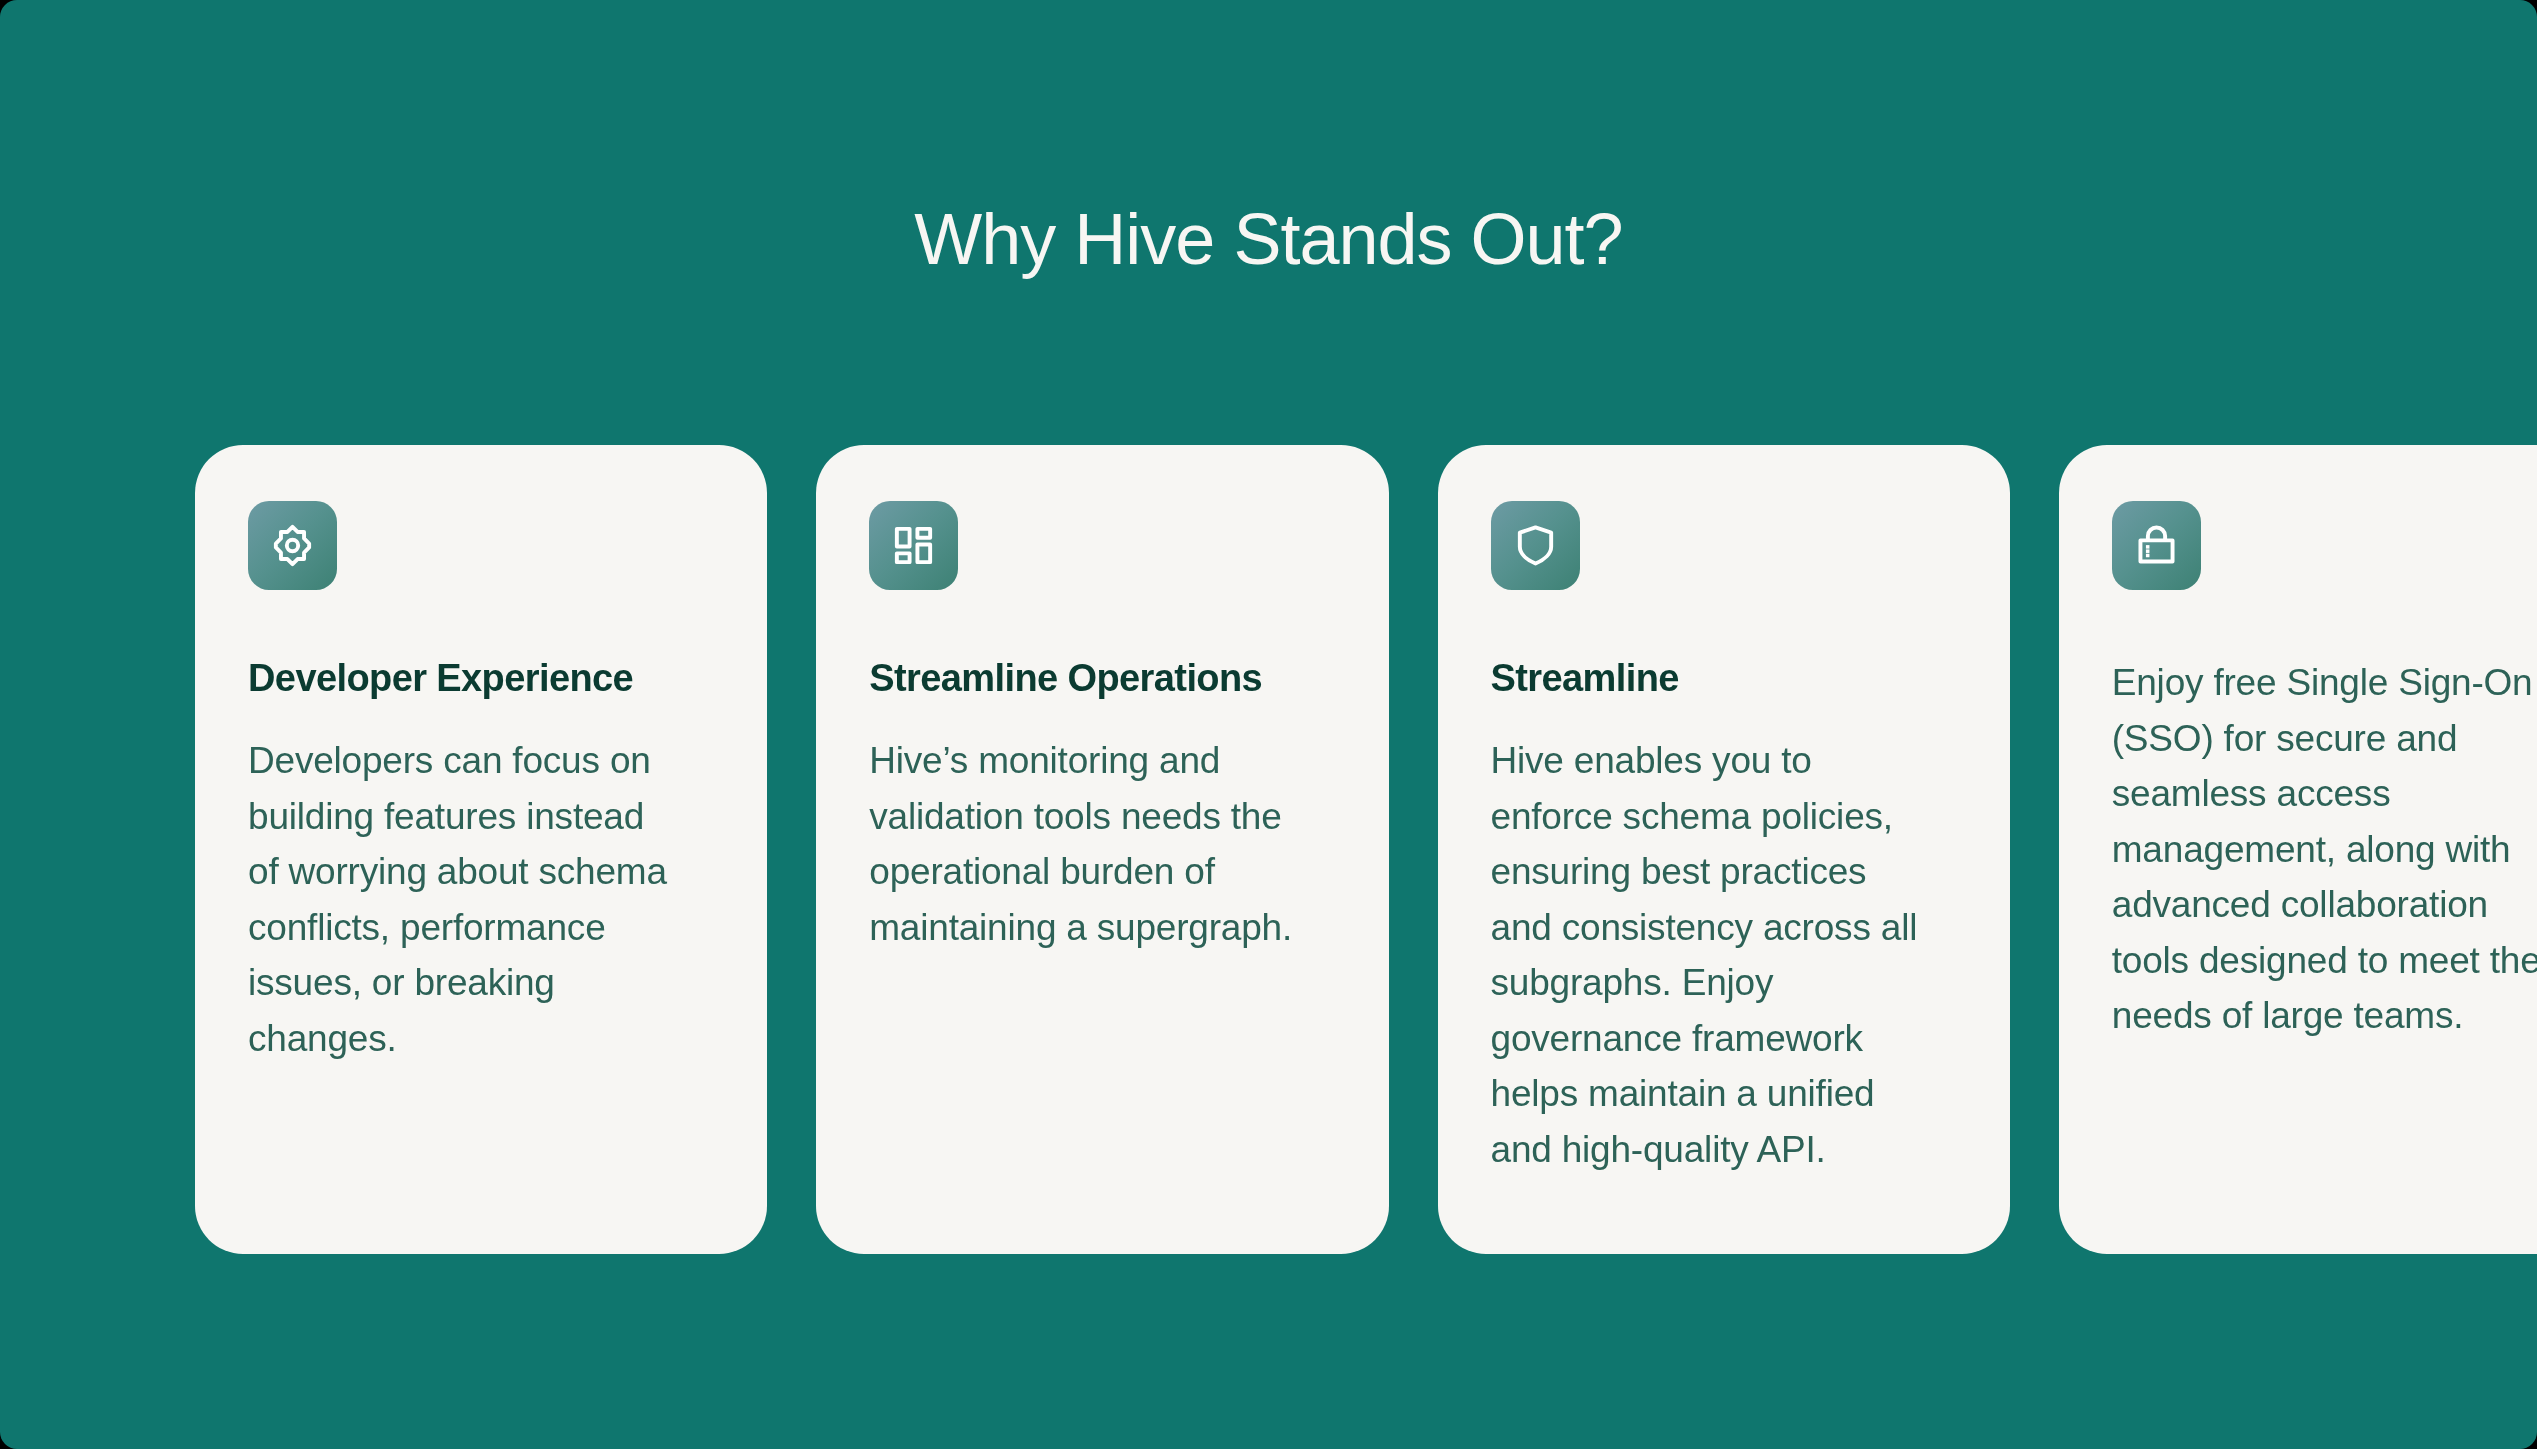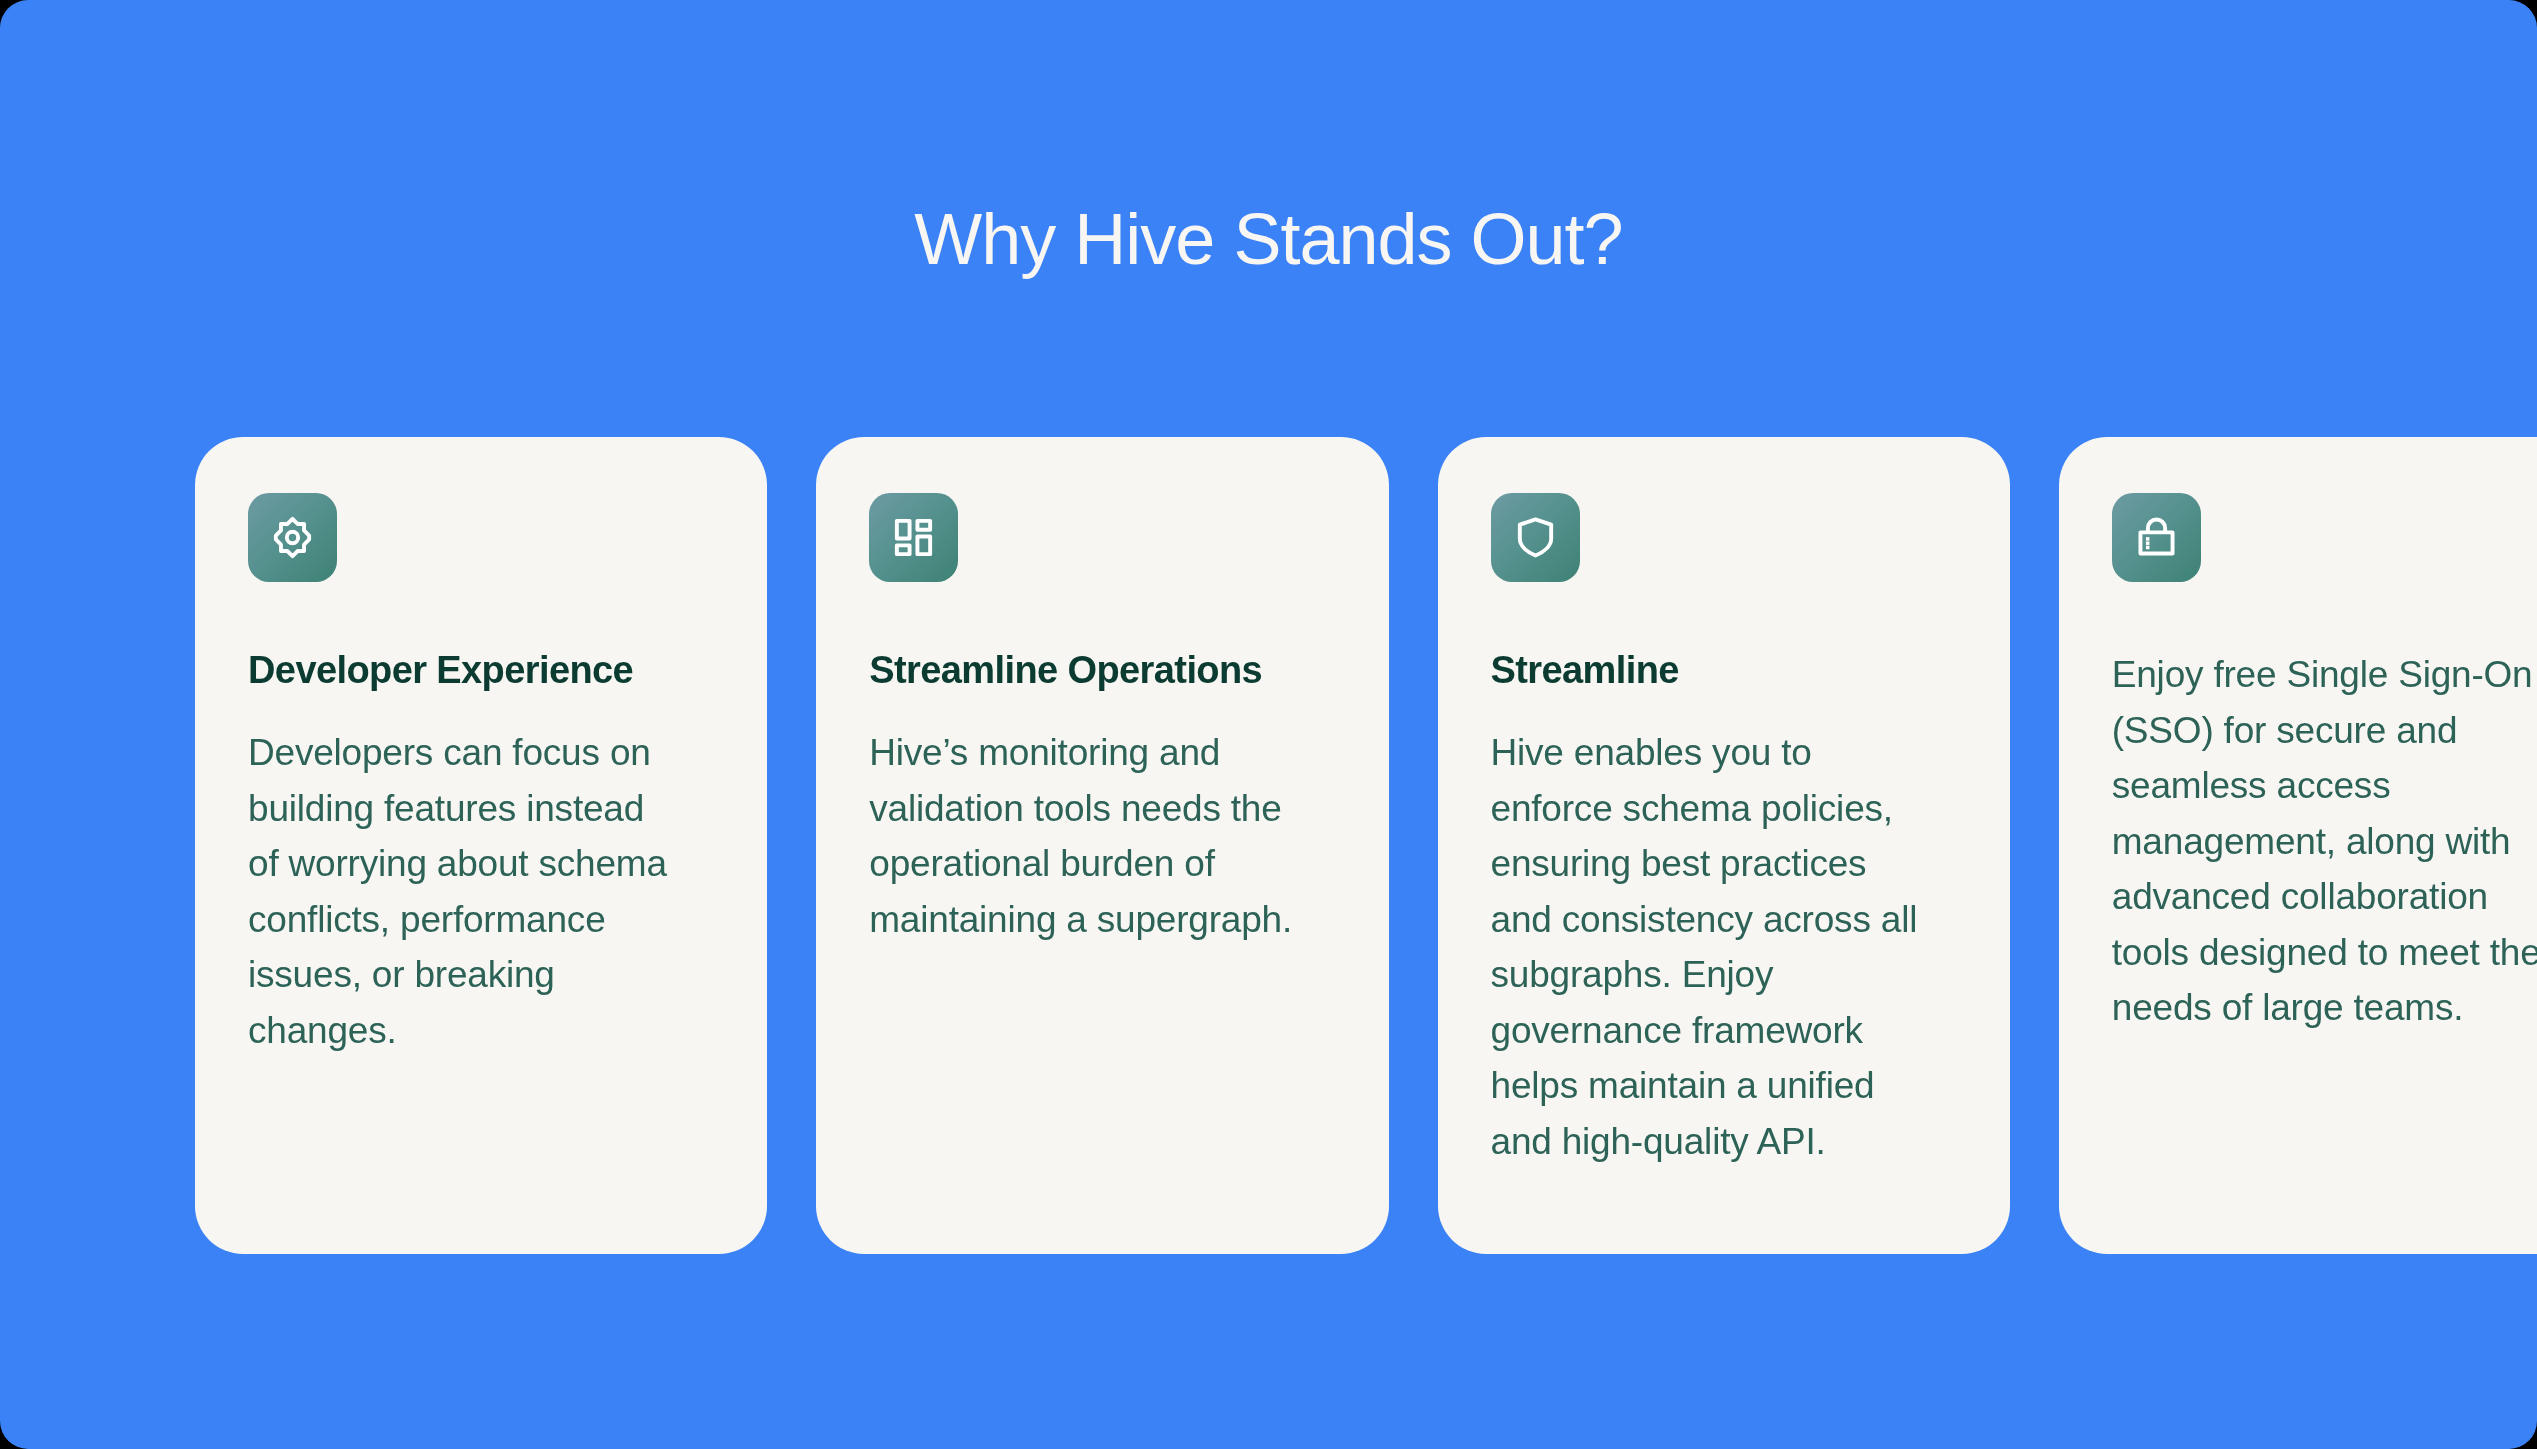--- a/index.html
+++ b/index.html
@@ -4,22 +4,22 @@
 <style>
   * { margin:0; padding:0; box-sizing:border-box; }
   html, body {
     width:2826px; height:1449px;
     background:#000000;
     font-family:"Liberation Sans", sans-serif;
     overflow:hidden;
   }
   .page {
     position:absolute; inset:0;
-    background:#3b82f6;
-    border-radius:28px;
+    background:#0f766e;
+    border-radius:17px;
     overflow:hidden;
   }
   .section-title {
     position:absolute;
     top:199px; left:0; right:0;
     text-align:center;
     font-size:72px;
     line-height:1.12;
     font-weight:400;
     letter-spacing:-1px;
@@ -33,20 +33,21 @@
     display:flex;
     gap:49px;
   }
   .card {
     flex:1 1 0;
     background:#f7f6f3;
     border-radius:48px;
     position:relative;
     padding:56px 53px 0 53px;
     overflow:hidden;
+    margin-top:8px;
   }
   .card-icon {
     width:89px; height:89px;
     border-radius:21px;
     background:linear-gradient(135deg, #6d9ba4 0%, #55918e 48%, #3d8174 100%);
     display:flex; align-items:center; justify-content:center;
     margin-bottom:65px;
   }
   .card-icon svg { width:47px; height:47px; display:block; }
   .card-title {

